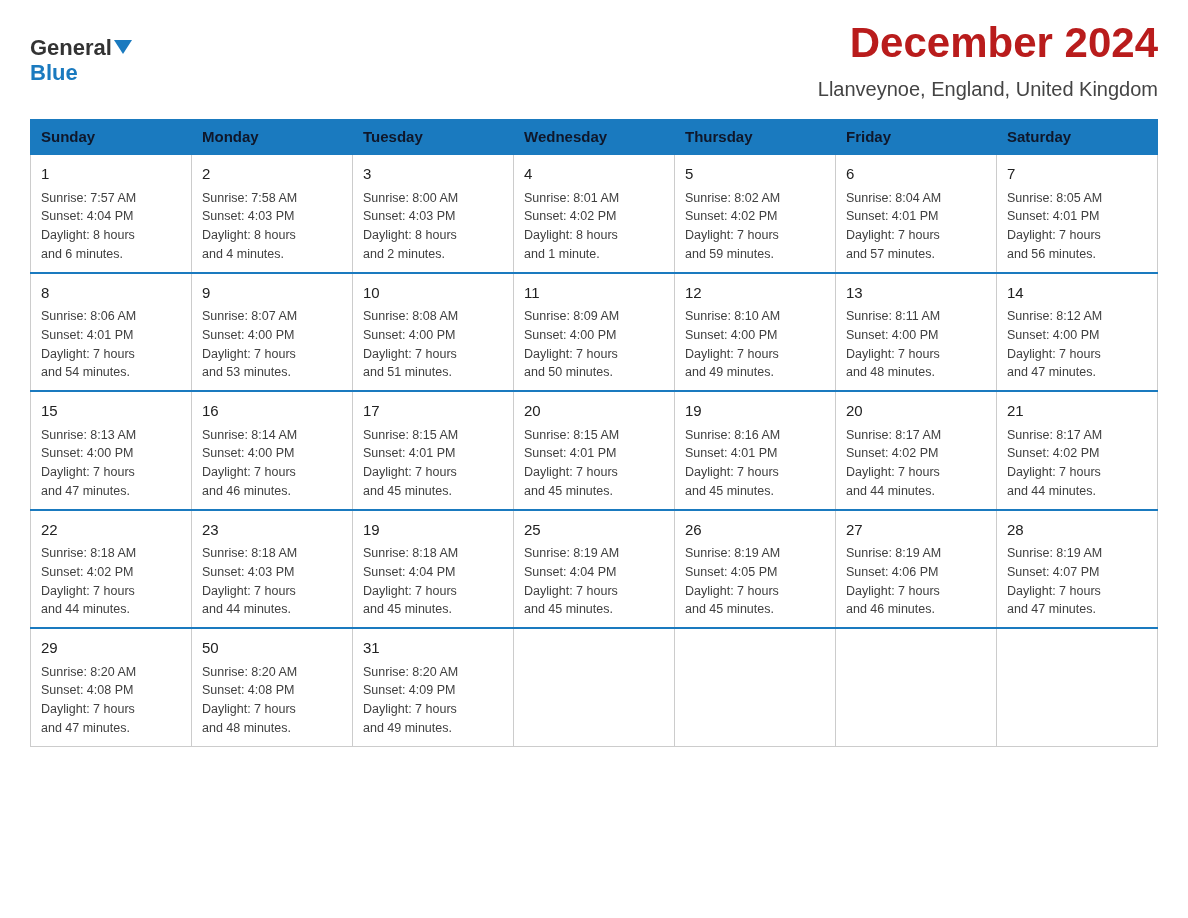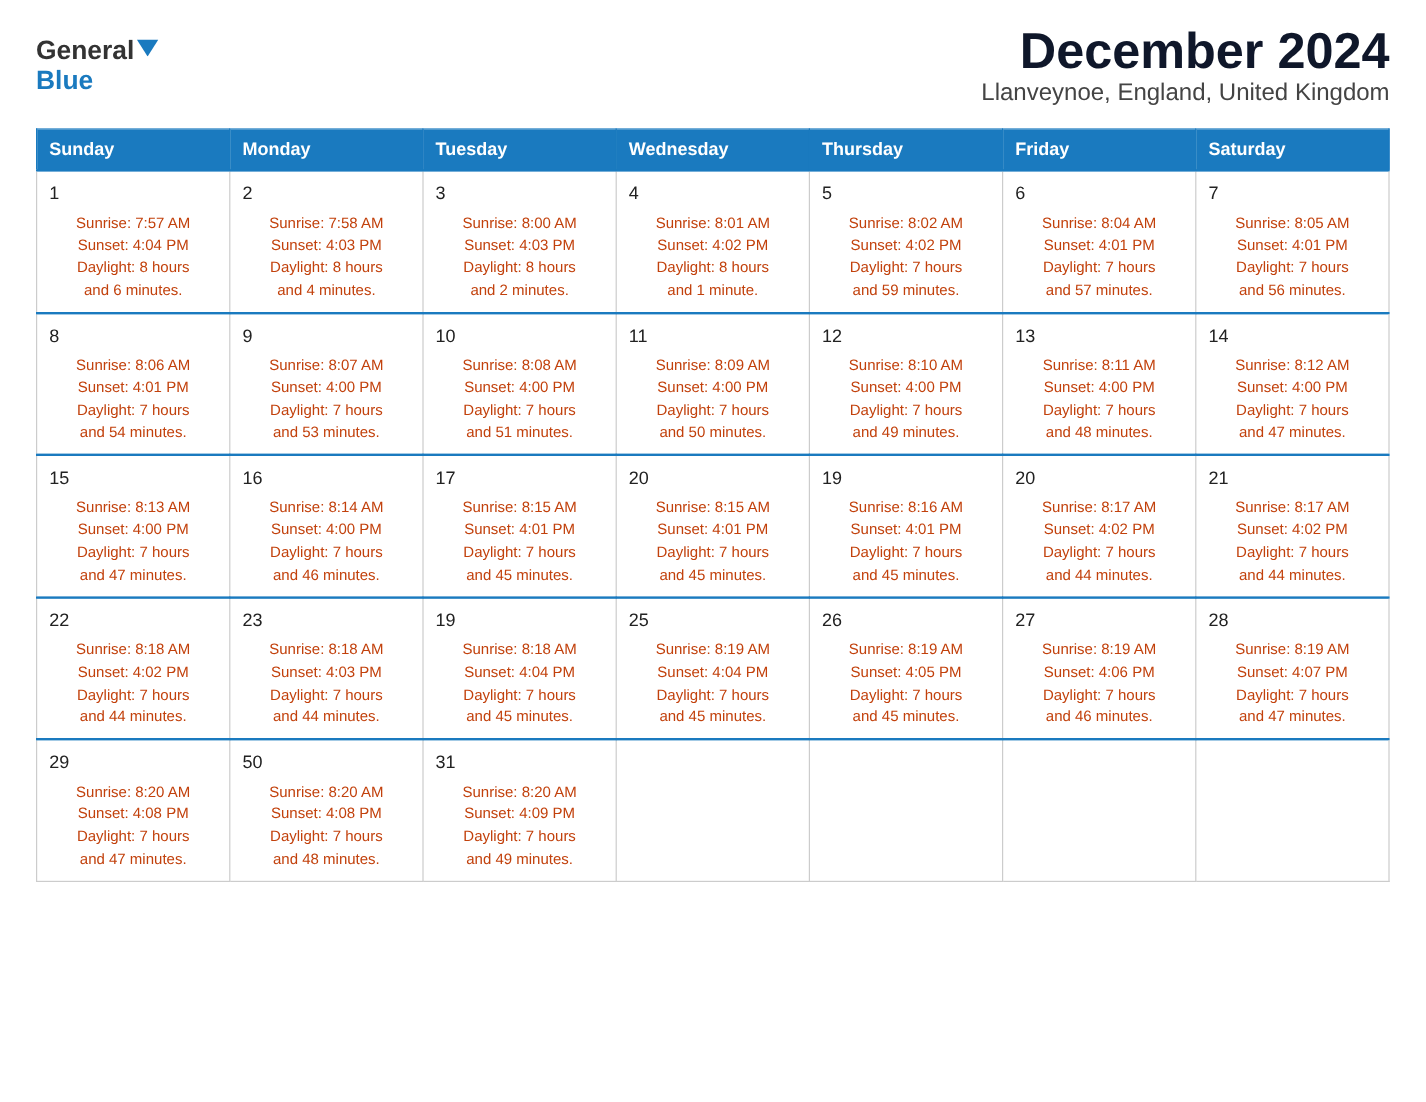--- a/index.html
+++ b/index.html
@@ -35,36 +35,36 @@
     .logo-row {
       display: flex;
       align-items: center;
     }
     .title-block {
       text-align: right;
     }
     .calendar-title {
       font-size: 42px;
       font-weight: bold;
-      color: #0f172a;
+      color: #b91c1c;
       line-height: 1.1;
     }
     .calendar-subtitle {
       font-size: 20px;
       color: #444;
-      margin-top: 0;
+      margin-top: 12px;
     }
     table {
       width: 100%;
       border-collapse: collapse;
       table-layout: fixed;
     }
     thead tr th {
       background-color: #1a7abf;
-      color: #ffffff;
+      color: #0f172a;
       font-size: 15px;
       font-weight: bold;
       padding: 8px 10px;
       text-align: left;
       border: 1px solid #1a7abf;
     }
     tbody tr td {
       vertical-align: top;
       padding: 8px 10px;
       font-size: 12.5px;
@@ -75,23 +75,22 @@
     tbody tr {
       border-top: 2px solid #1a7abf;
     }
     .day-number {
       font-size: 15px;
       font-weight: normal;
       color: #222;
       margin-bottom: 3px;
     }
     .day-info {
-      color: #c2410c;
+      color: #404040;
       font-size: 12.5px;
-      text-align: center;
     }
     td.empty {
       background: #fff;
     }
   </style>
 </head>
 <body>
 
 <div class="header">
   <div class="logo">

